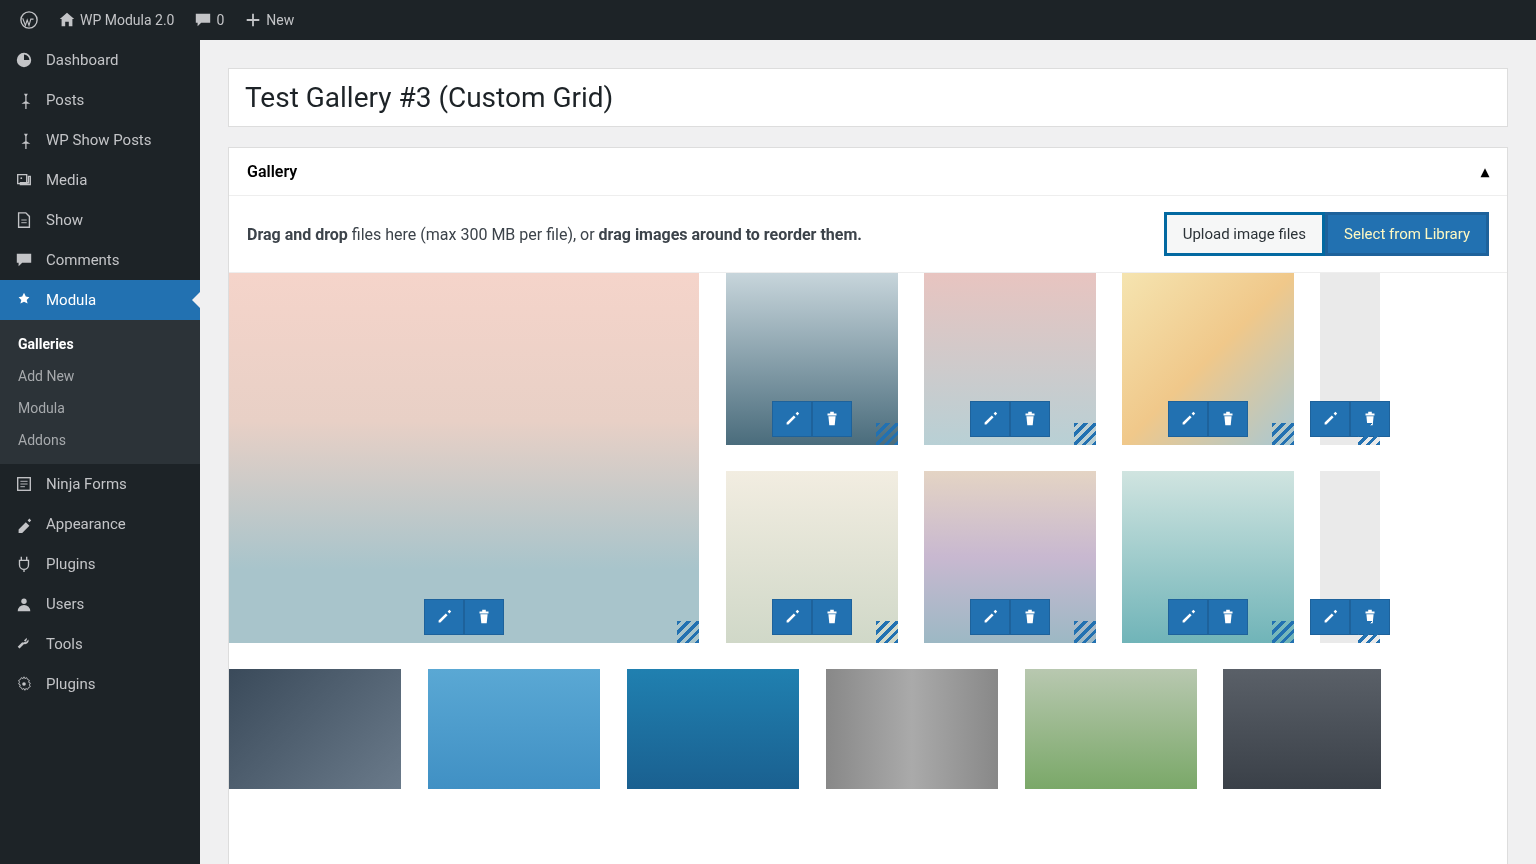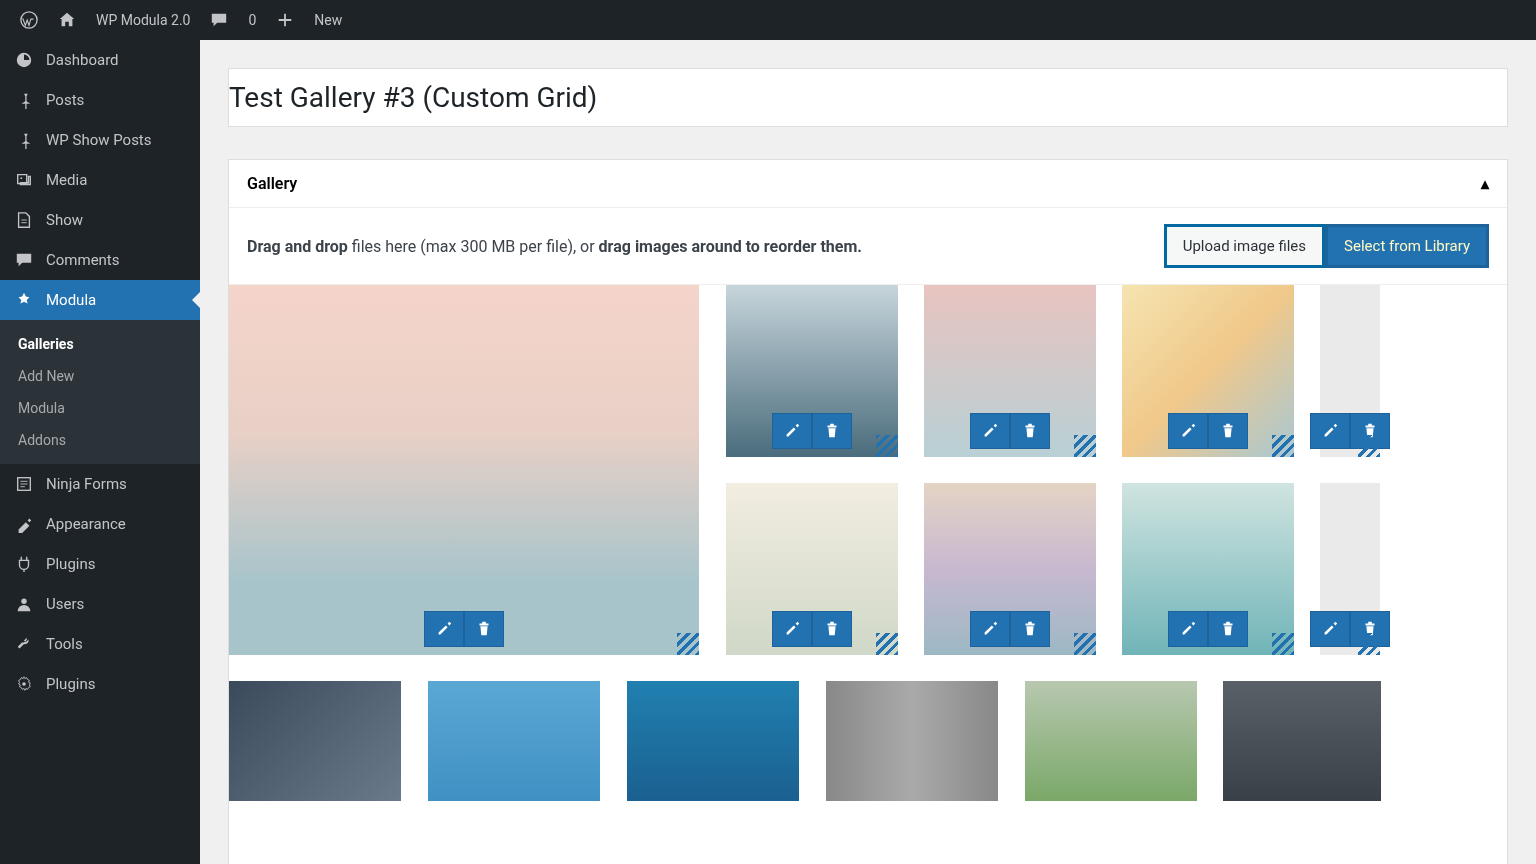--- a/index.html
+++ b/index.html
@@ -1,29 +1,29 @@
 <!DOCTYPE html>
 <html><head>
 <meta charset="utf-8">
 <style>
 *{box-sizing:border-box;margin:0;padding:0;font-family:-apple-system,BlinkMacSystemFont,"Segoe UI",Roboto,sans-serif}
 body{background:#f0f0f1;overflow:hidden;width:1536px;height:864px}
 .toolbar{height:40px;background:#1d2327;color:#c3c4c7;display:flex;align-items:center;padding:0 10px;font-size:14px}
-.tb-item{display:flex;align-items:center;gap:20px;padding:0 10px;cursor:pointer;color:#c3c4c7}
+.tb-item{display:flex;align-items:center;gap:4px;padding:0 10px;cursor:pointer;color:#c3c4c7}
 .wrap{display:flex;height:824px}
 .sidebar{width:200px;background:#1d2327;color:#c3c4c7;flex-shrink:0;overflow-y:auto}
 .menu-item{display:flex;align-items:center;gap:12px;padding:10px 14px;color:#c3c4c7;font-size:15px;cursor:pointer;position:relative}
 .menu-item.current{background:#2271b1;color:#fff}
 .menu-item.current::after{content:"";position:absolute;right:0;top:50%;transform:translateY(-50%);border:8px solid transparent;border-right-color:#f0f0f1}
 .menu-icon{width:20px;height:20px;display:flex;align-items:center;justify-content:center;fill:currentColor}
 .submenu{background:#2c3338;padding:8px 0}
 .submenu-item{padding:8px 14px 8px 18px;color:#a7aaad;font-size:14px;cursor:pointer}
 .submenu-item.current{color:#fff;font-weight:700}
 .content{flex:1;overflow:auto;padding:28px}
-.title-input{width:100%;background:#fff;border:1px solid #ddd;padding:12px 0;font-size:28px;color:#1d2327;margin-bottom:32px}
+.title-input{width:100%;background:#fff;border:1px solid #ddd;padding:12px 16px;font-size:28px;color:#1d2327;margin-bottom:20px}
 .panel{background:#fff;border:1px solid #ddd}
 .panel-head{display:flex;align-items:center;justify-content:space-between;padding:14px 18px;border-bottom:1px solid #eee;font-weight:600;font-size:16px;cursor:pointer}
 .panel-row{display:flex;align-items:center;justify-content:space-between;padding:16px 18px;border-bottom:1px solid #eee;font-size:16px;color:#3c434a}
 .btns{display:flex;gap:0}
 .btn{padding:10px 16px;font-size:15px;border:3px solid #0369a1;background:#f6f7f7;cursor:pointer;color:#2c3338}
 .btn.primary{background:#2271b1;border-color:#1e629b;color:#fef9c3}
 .gallery{padding:18px;position:relative;height:780px}
 .gimg{position:absolute;background:#ccc;cursor:move}
 .gimg .actions{position:absolute;bottom:8px;left:50%;transform:translateX(-50%);display:flex}
 .gimg .actions button{width:40px;height:36px;background:#2271b1;border:1px solid #1e629b;color:#fff;cursor:pointer;display:flex;align-items:center;justify-content:center}

